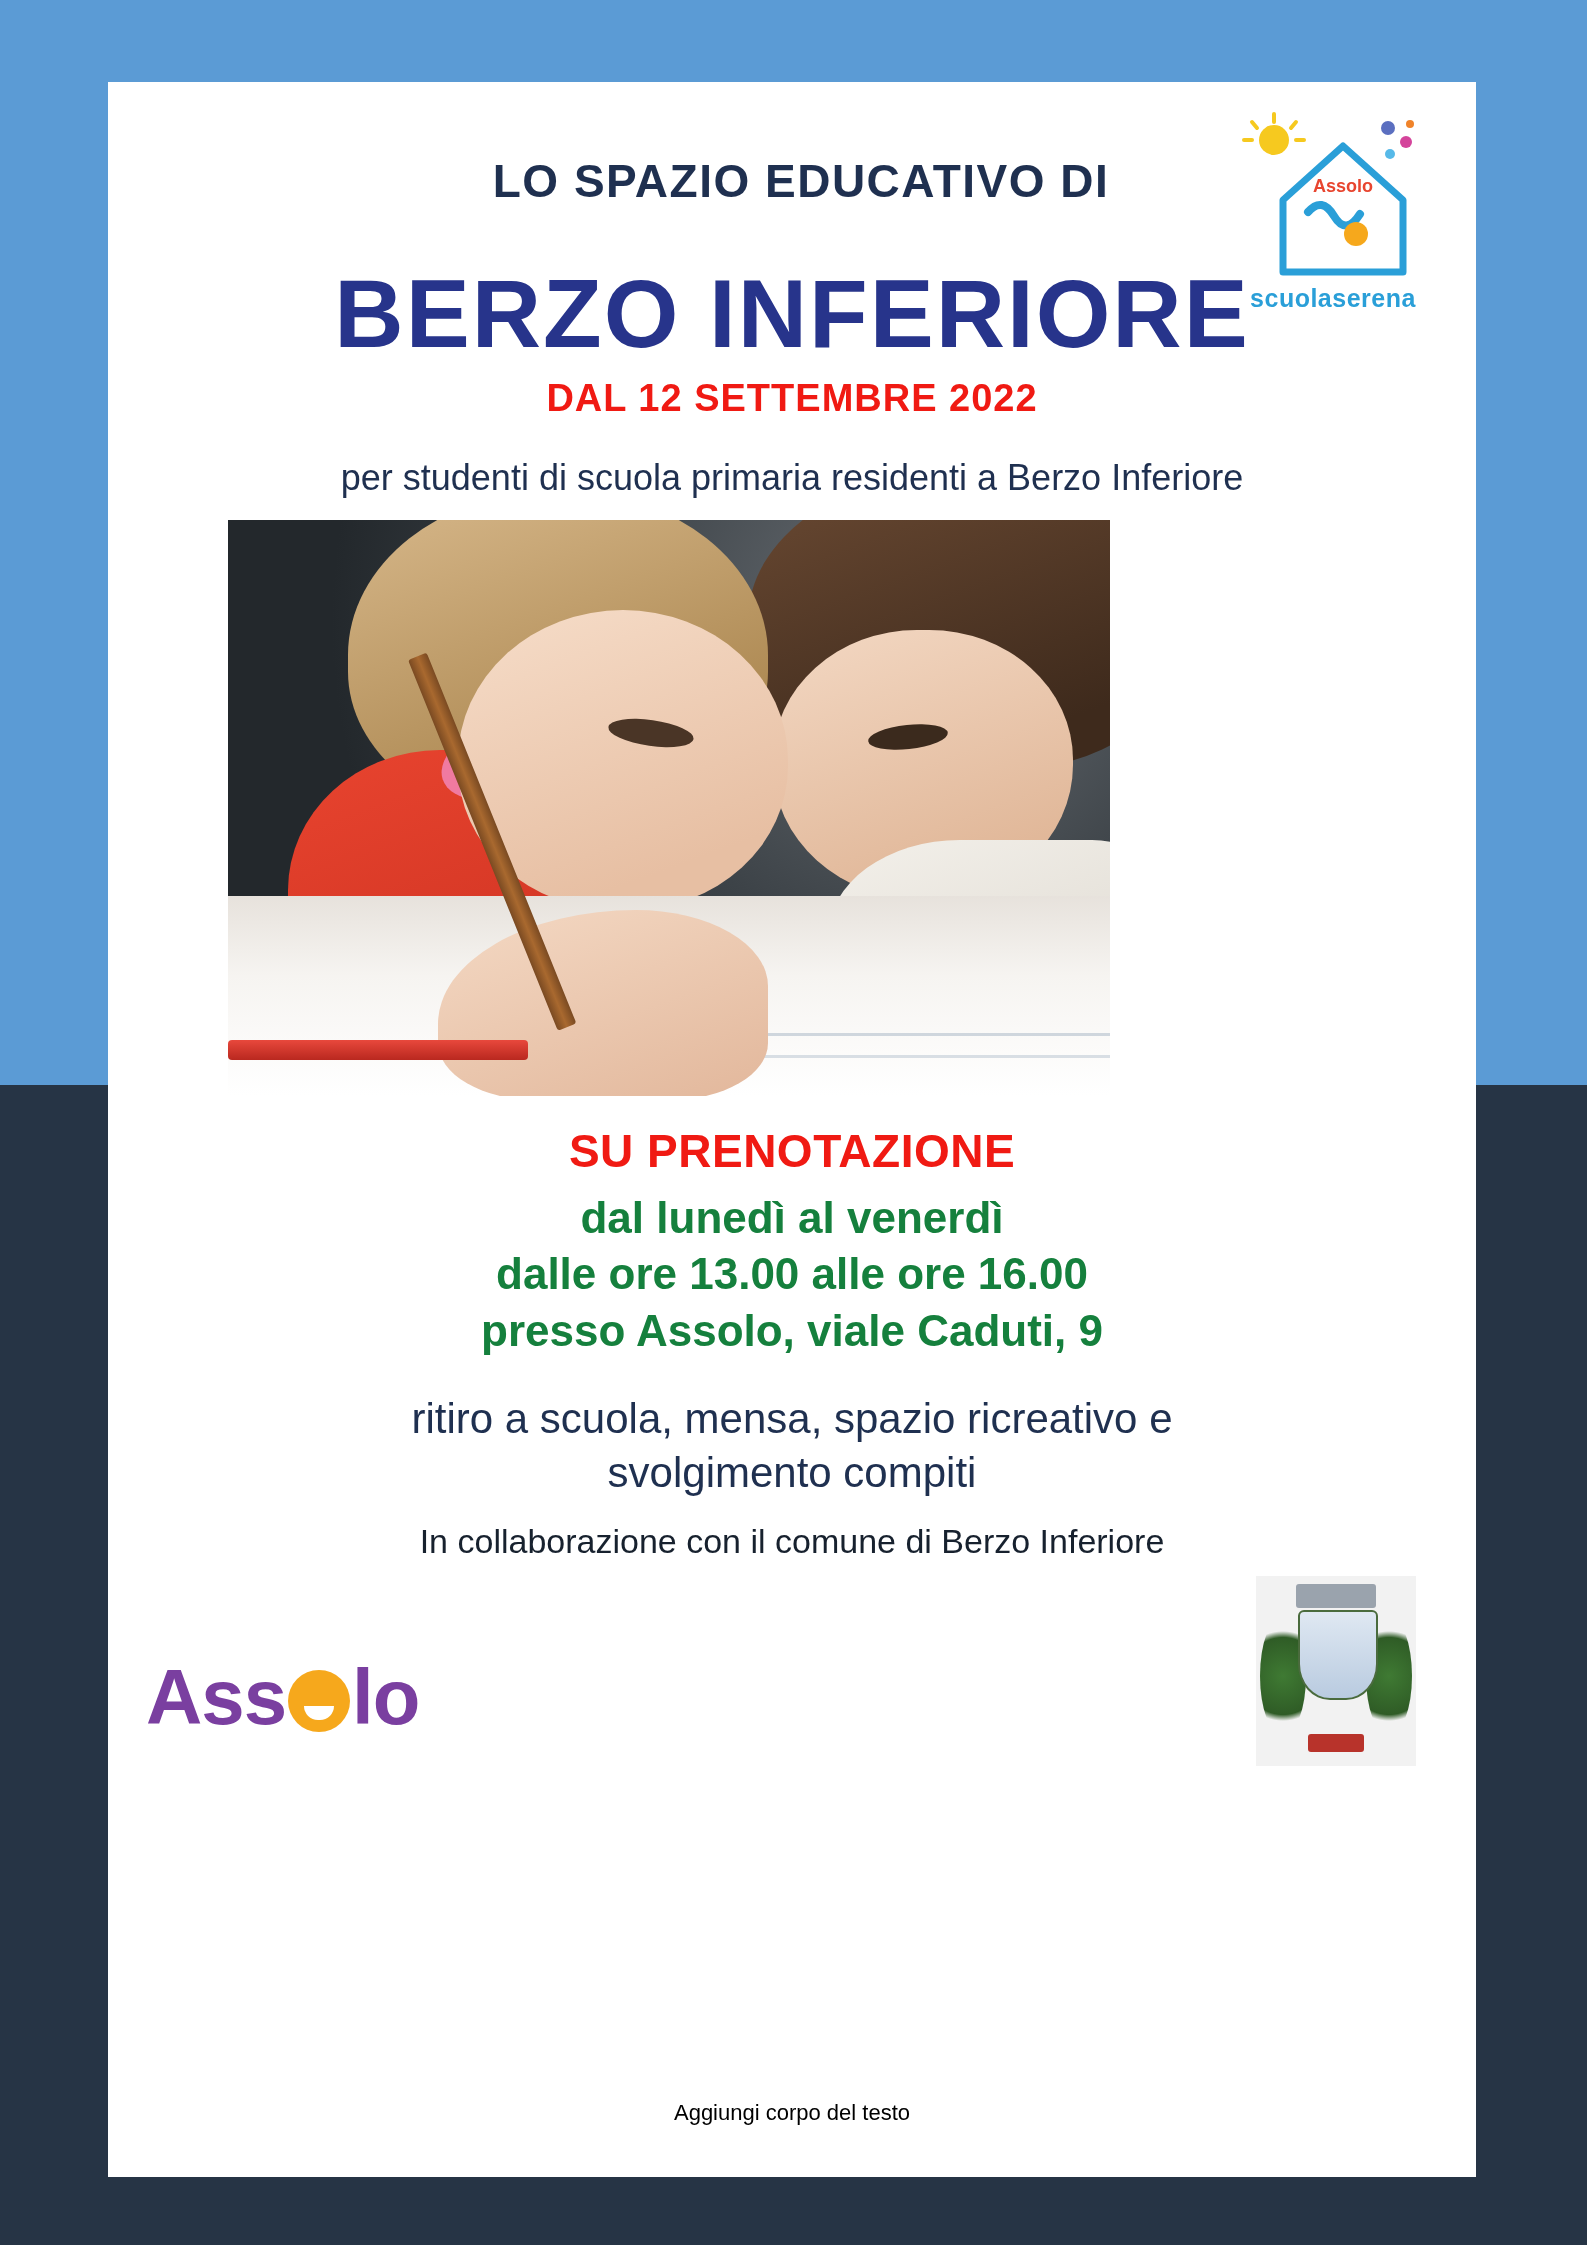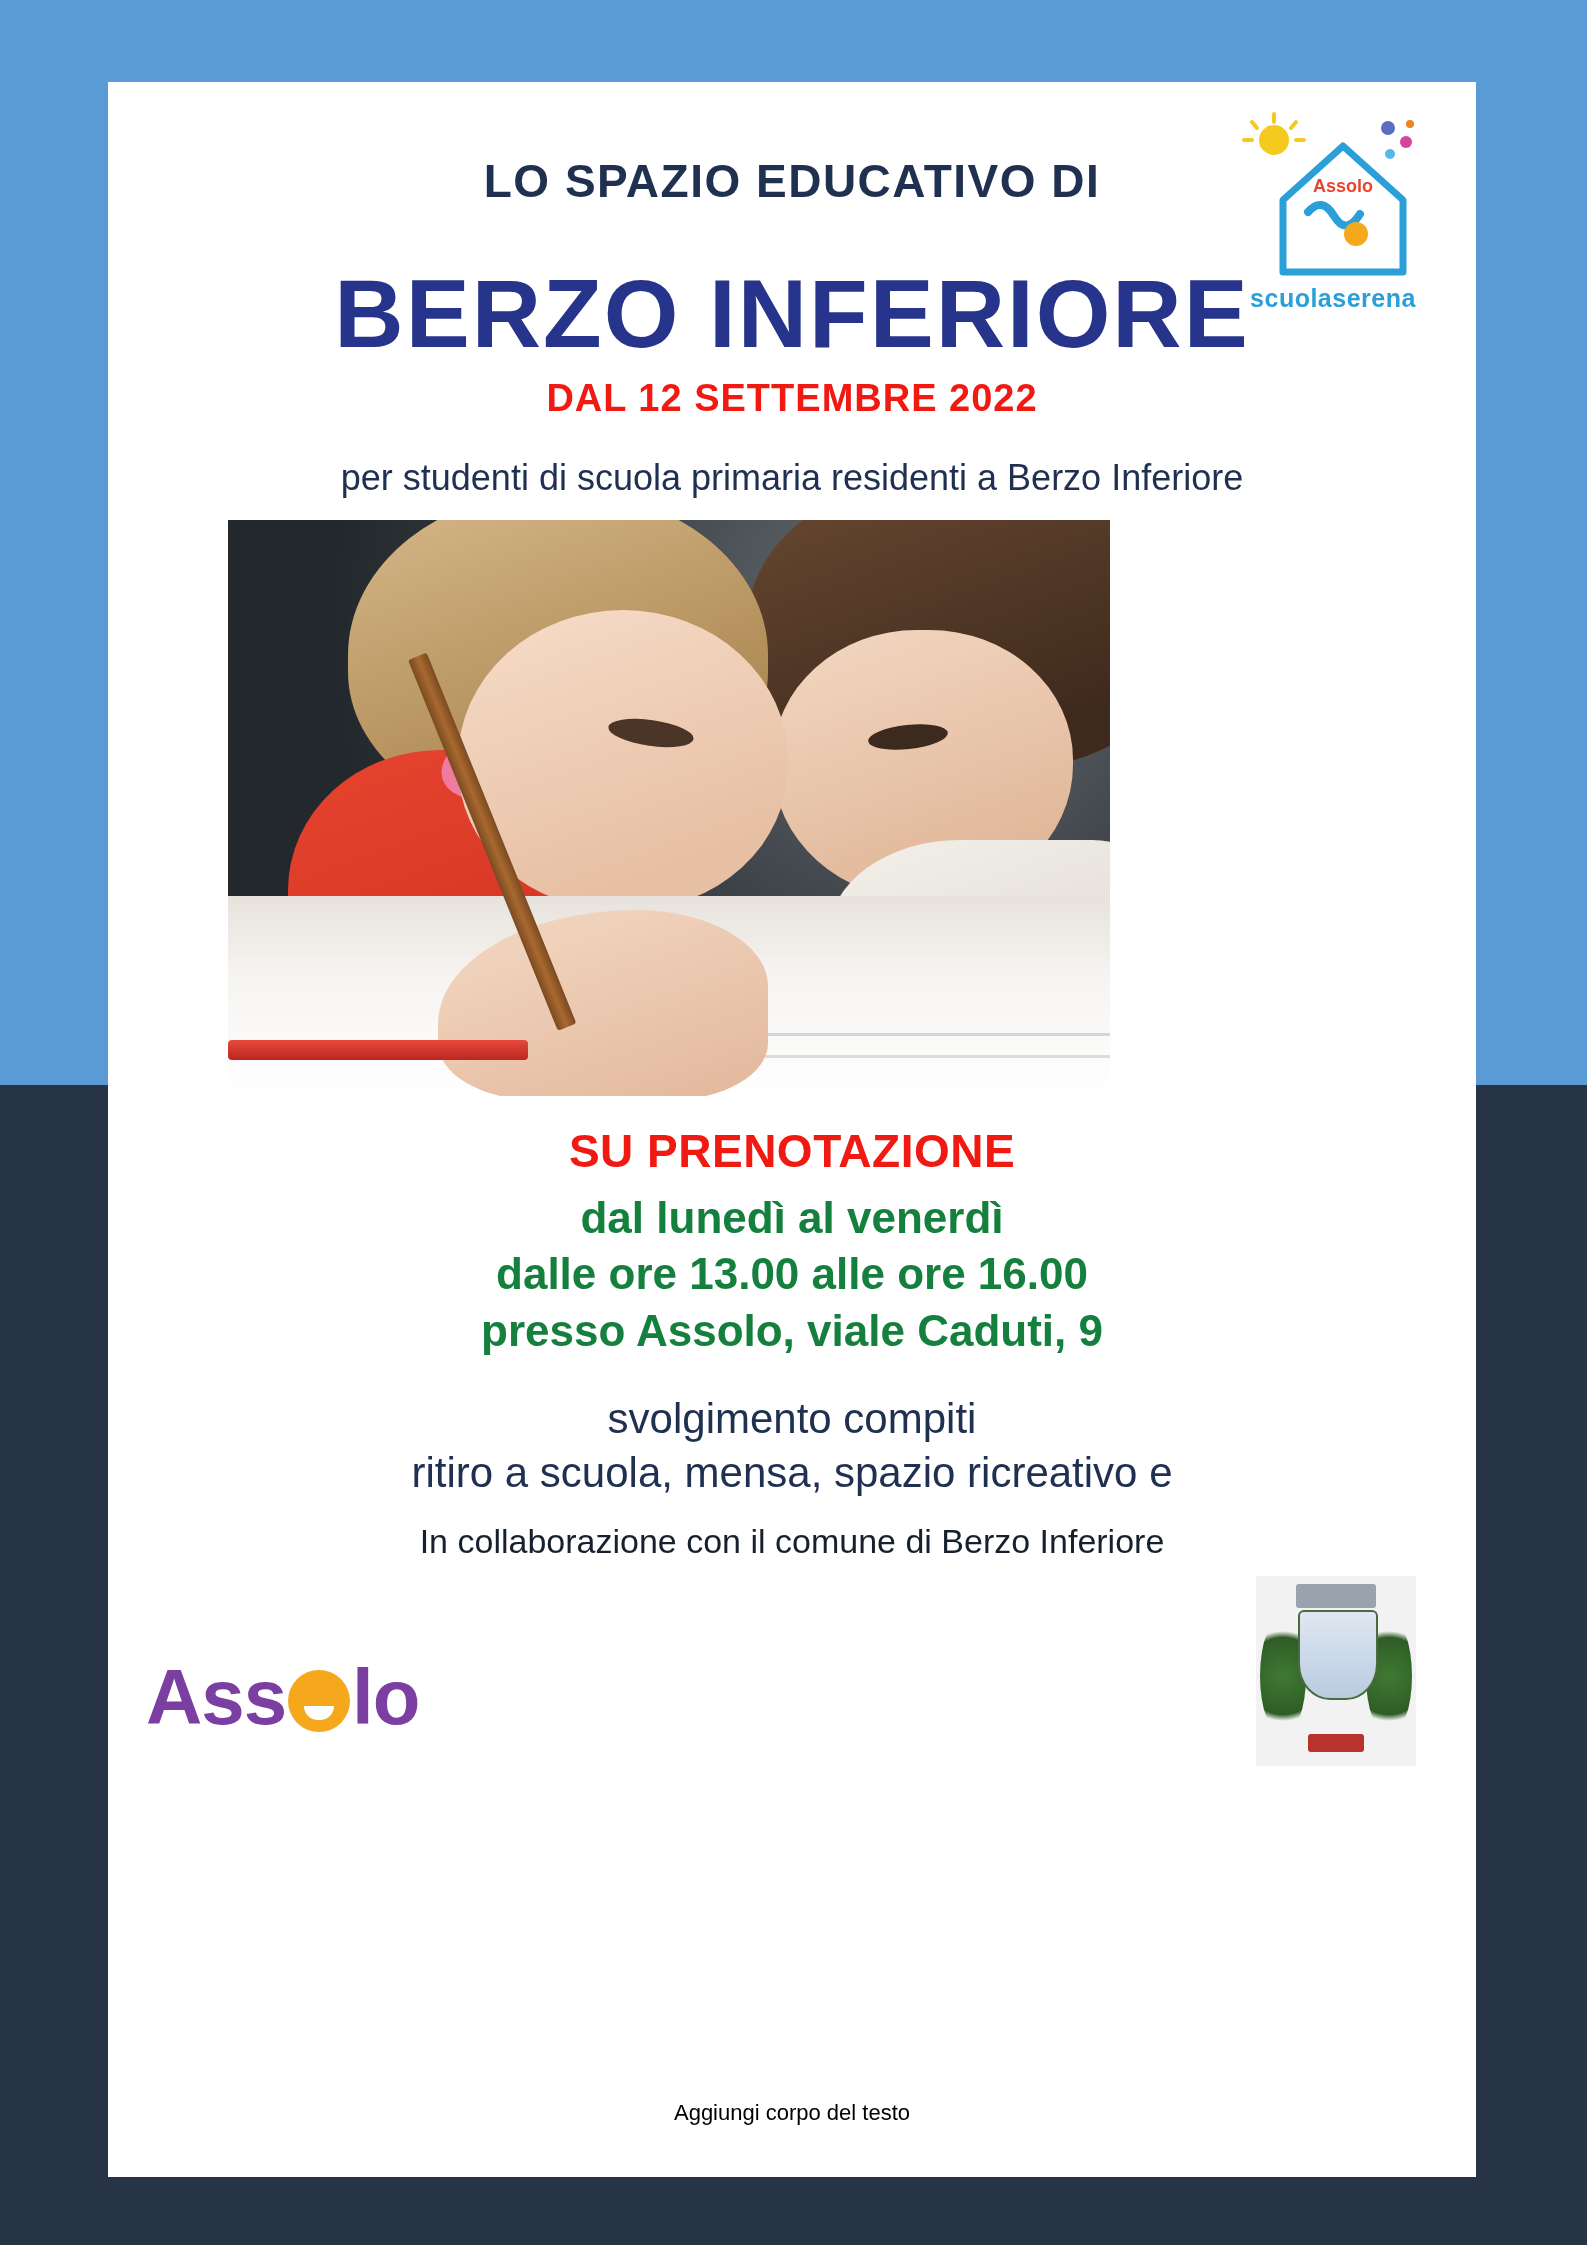--- a/index.html
+++ b/index.html
@@ -46,20 +46,21 @@
   .kicker {
     position: absolute;
     top: 72px;
     left: 0;
     width: 1368px;
     text-align: center;
     font-size: 46px;
     font-weight: bold;
     letter-spacing: 1.5px;
     color: #1f3050;
+    padding-left: 9px;
   }
 
   .town {
     position: absolute;
     top: 182px;
     left: 0;
     width: 1368px;
     text-align: center;
     font-size: 96px;
     font-weight: bold;
@@ -438,22 +439,22 @@
   </div>
 
   <div class="booking">SU PRENOTAZIONE</div>
   <div class="hours">
     <div>dal lunedì al venerdì</div>
     <div>dalle ore 13.00 alle ore 16.00</div>
     <div>presso Assolo, viale Caduti, 9</div>
   </div>
 
   <div class="services">
+    <div>ritiro a scuola, mensa, spazio ricreativo e</div>
     <div>svolgimento compiti</div>
-    <div>ritiro a scuola, mensa, spazio ricreativo e</div>
   </div>
 
   <div class="collab">In collaborazione con il comune di Berzo Inferiore</div>
 
   <div class="assolo-logo">
     <span>Ass</span><span class="dot-o"></span><span>lo</span>
   </div>
 
 
   <div class="crest">

